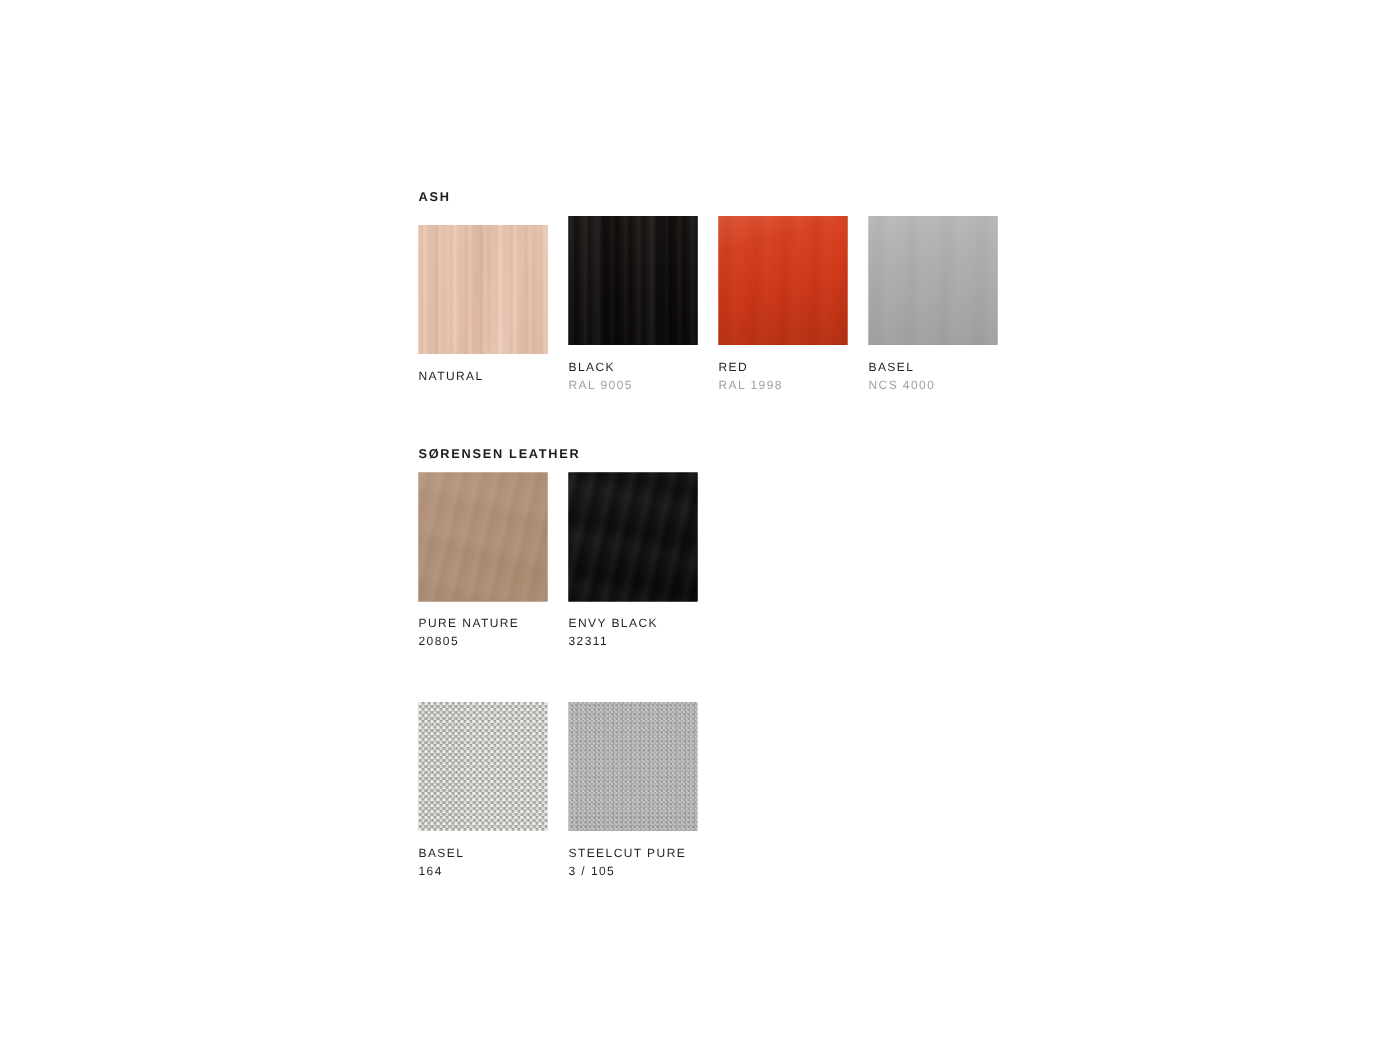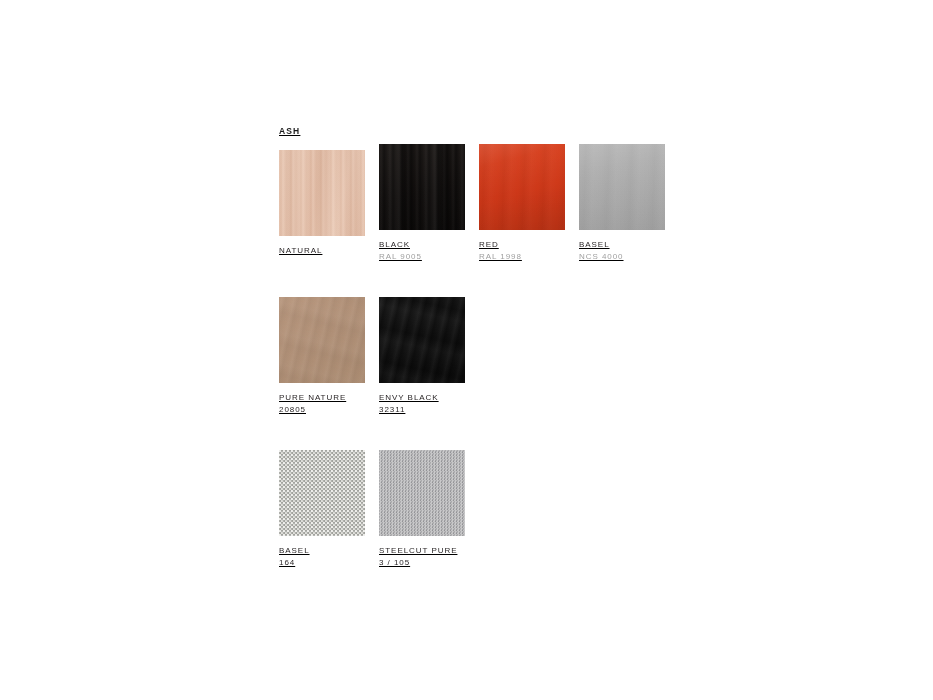--- a/index.html
+++ b/index.html
@@ -23,21 +23,21 @@
     background: #ffffff;
   }
 
   #content {
     position: absolute;
     left: 279px;
     top: 126px;
     width: 600px;
   }
 
-  .section { margin-bottom: 34px; text-decoration: underline; }
+  .section { margin-bottom: 34px; }
   .section:last-child { margin-bottom: 0; }
 
   .section-title {
     font-size: 8.5px;
     font-weight: bold;
     letter-spacing: 1.15px;
     color: #1c1c1c;
     text-transform: uppercase;
     line-height: 11px;
     margin-bottom: 7px;
@@ -268,20 +268,21 @@
           <div class="swatch-cell">
             <div class="swatch tex-ash-grey"></div>
             <div class="swatch-labels">
               <div class="swatch-name">BASEL</div>
               <div class="swatch-code muted">NCS 4000</div>
             </div>
           </div>
         </div>
       </div>
       <div class="section">
+        <div class="section-title">SØRENSEN LEATHER</div>
         <div class="swatch-row">
           <div class="swatch-cell">
             <div class="swatch tex-leather-nature"></div>
             <div class="swatch-labels">
               <div class="swatch-name">PURE NATURE</div>
               <div class="swatch-code">20805</div>
             </div>
           </div>
           <div class="swatch-cell">
             <div class="swatch tex-leather-black"></div>

